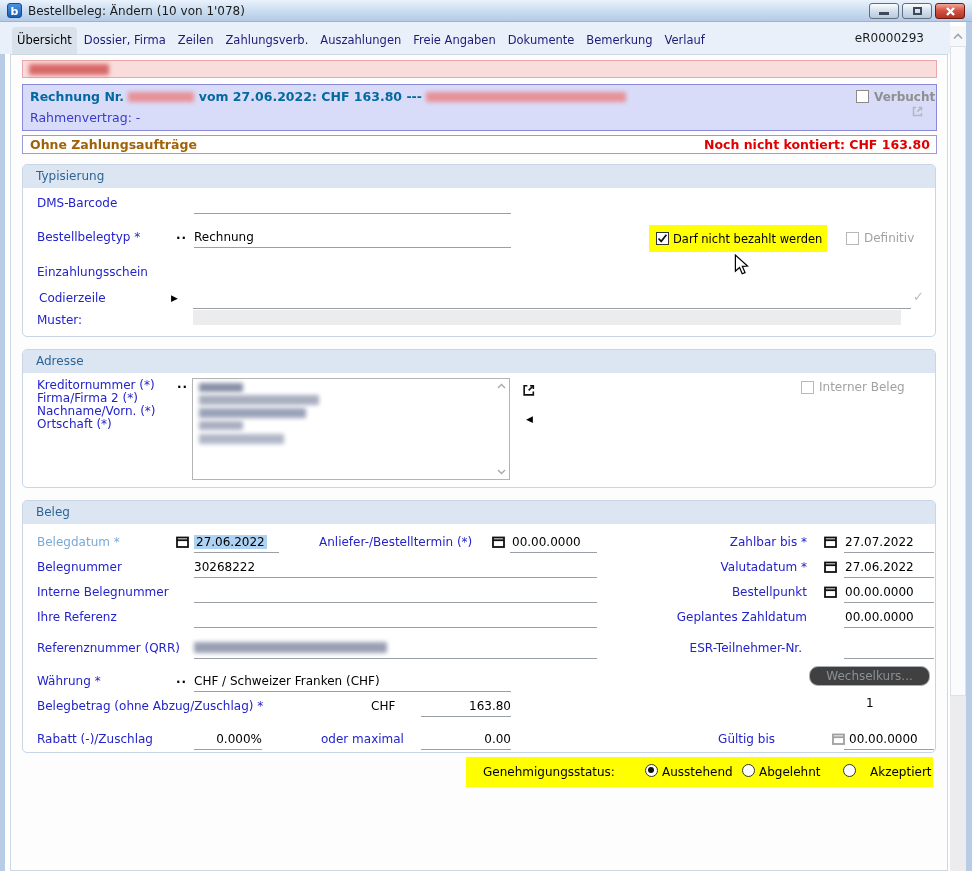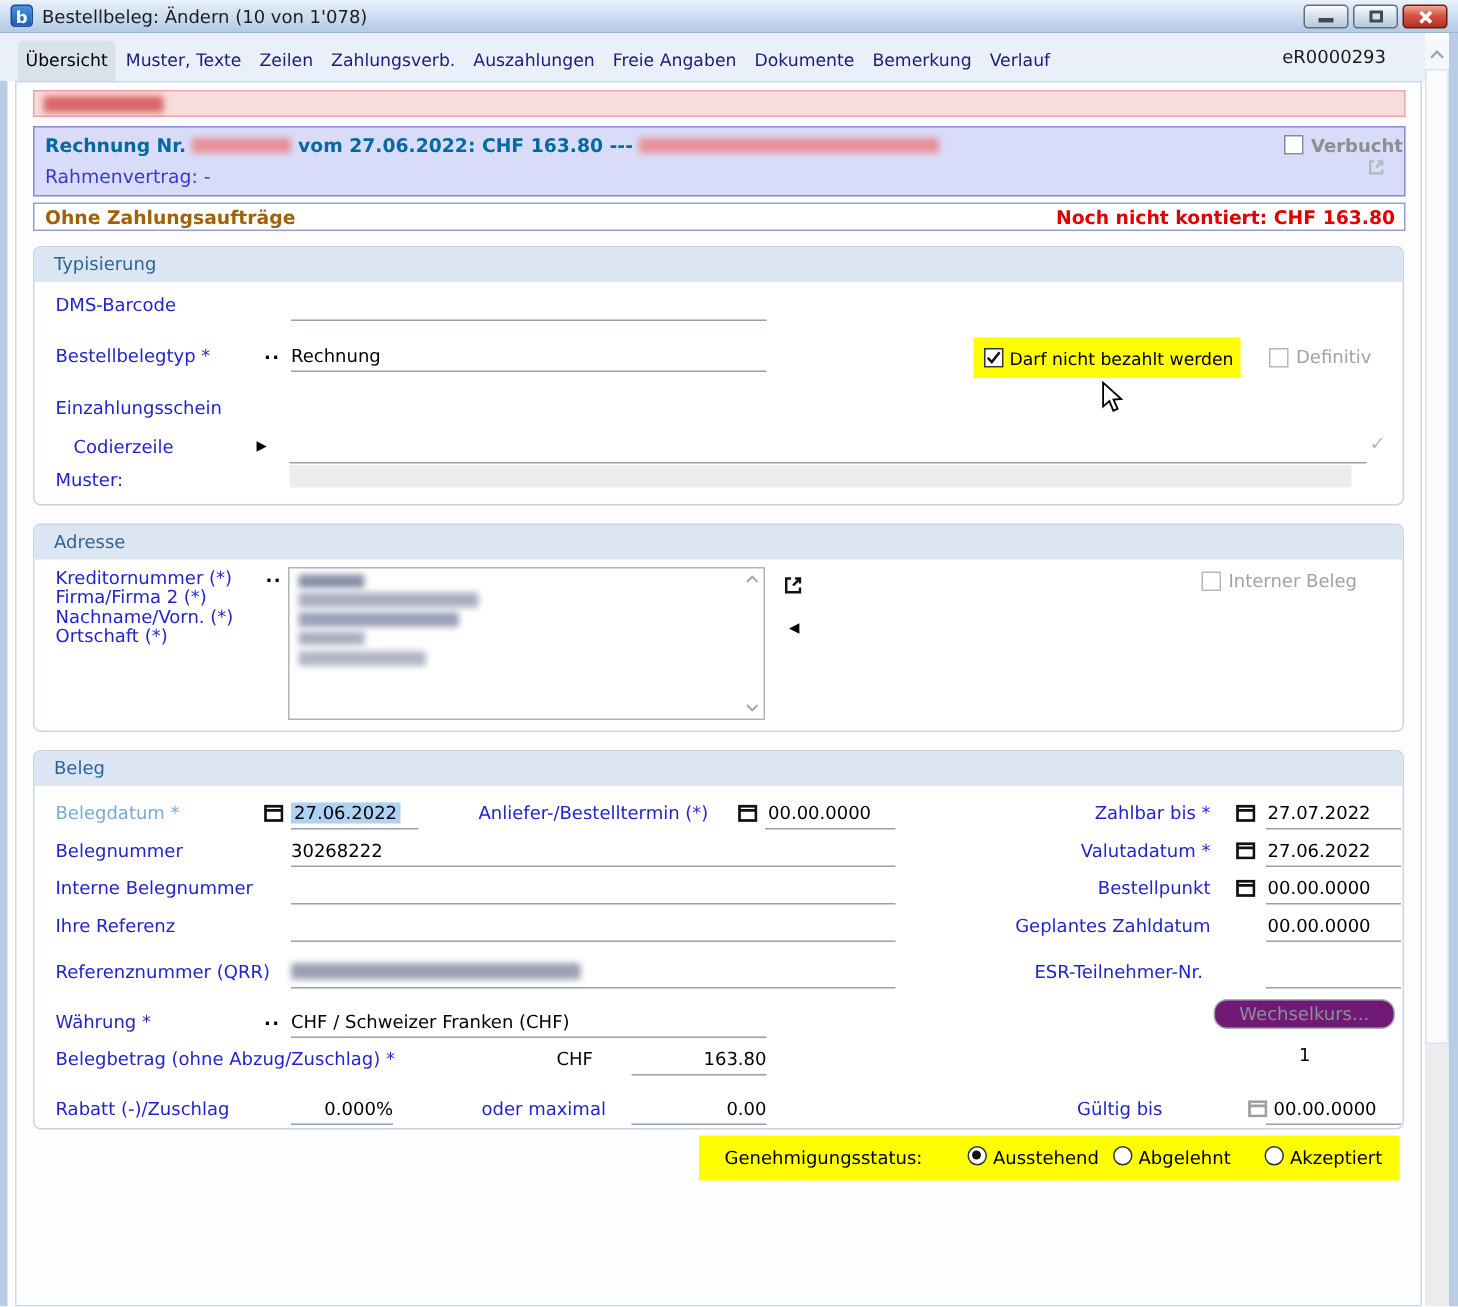--- a/index.html
+++ b/index.html
@@ -66,21 +66,21 @@
 .cb.dis { border-color:#b8b8b8; }
 .cb svg { position:absolute; left:0px; top:0px; }
 .radio { position:absolute; width:13px; height:13px; border:1.5px solid #333; border-radius:50%; background:#fff; }
 .radio.sel::after { content:''; position:absolute; left:2px; top:2px; width:6px; height:6px; background:#111; border-radius:50%; }
 .cal { position:absolute; }
 .hl-yellow { position:absolute; background:#ffff00; }
 .dropdown { position:absolute; background:#e3e3e3; border:1px solid #7a7a7a; }
 .dropdown .txt { position:absolute; left:7px; top:2px; font-size:12px; color:#000; }
 .dropdown svg { position:absolute; right:9px; top:8px; }
 .graybar { position:absolute; background:#ececec; }
-.btn { position:absolute; background:#701a75; border:1px solid #a8b0b8; border-radius:9px;
+.btn { position:absolute; background:#404040; border:1px solid #a8b0b8; border-radius:9px;
   color:#8a9098; font-size:12px; text-align:center; }
 .addr-box { position:absolute; background:#fff; border:1px solid #b4b4b4; }
 .check-gray { position:absolute; color:#b5bdb5; font-size:13px; }
 .arrow-r { position:absolute; color:#000; font-size:9px; }
 .arrow-l { position:absolute; color:#000; font-size:9px; }
 .sel-date { background:#aed2f2; padding:0 2px; }
 </style>
 </head>
 <body>
 
@@ -98,21 +98,21 @@
       <svg width="11" height="11" viewBox="0 0 11 11">
         <path d="M2 2 L9 9 M9 2 L2 9" stroke="#fff" stroke-width="2.4"></path>
       </svg>
     </div>
   </div>
 </div>
 
 <div class="tabstrip">
   <div class="tabrow">
     <span class="tab active">Übersicht</span>
-    <span class="tab">Muster, Texte</span>
+    <span class="tab">Dossier, Firma</span>
     <span class="tab">Zeilen</span>
     <span class="tab">Zahlungsverb.</span>
     <span class="tab">Auszahlungen</span>
     <span class="tab">Freie Angaben</span>
     <span class="tab">Dokumente</span>
     <span class="tab">Bemerkung</span>
     <span class="tab">Verlauf</span>
   </div>
   <span class="docref">eR0000293</span>
 </div>
@@ -168,21 +168,21 @@
     <svg width="11" height="11" viewBox="0 0 11 11">
       <polyline points="1.5,5.5 4.2,8.4 9.4,1.8" fill="none" stroke="#111" stroke-width="1.7"></polyline>
     </svg>
   </div>
   <span class="val" style="left:650px; top:67px; font-size:11.5px;">Darf nicht bezahlt werden</span>
   <div class="cb dis" style="left:823px; top:67px;"></div>
   <span class="lbl-dis" style="left:841px; top:66px;">Definitiv</span>
 
   <span class="lbl" style="left:14px; top:100px;">Einzahlungsschein</span>
 
-  <span class="lbl" style="left:26px; top:126px;">Codierzeile</span>
+  <span class="lbl" style="left:16px; top:126px;">Codierzeile</span>
   <span class="arrow-r" style="left:148px; top:128px;">▶</span>
   <div class="uline" style="left:170px; top:143px; width:718px;"></div>
   <span class="check-gray" style="left:890px; top:124px;">✓</span>
 
   <span class="lbl" style="left:14px; top:148px;">Muster:</span>
   <div class="graybar" style="left:170px; top:145px; width:708px; height:15px;"></div>
 </div>
 
 <div class="group" style="top:349px; height:139px;">
   <div class="group-header">Adresse</div>
@@ -299,18 +299,18 @@
   <div class="uline" style="left:821px; top:248px; width:90px;"></div>
 </div>
 
 <div class="hl-yellow" style="left:466px; top:757px; width:467px; height:30px;">
   <span class="val" style="left:17px; top:8px;">Genehmigungsstatus:</span>
   <div class="radio sel" style="left:179px; top:7px;"></div>
   <span class="val" style="left:196px; top:8px;">Ausstehend</span>
   <div class="radio" style="left:276px; top:7px;"></div>
   <span class="val" style="left:293px; top:8px;">Abgelehnt</span>
   <div class="radio" style="left:377px; top:7px;"></div>
-  <span class="val" style="left:394px; top:8px;">Akzeptiert</span>
+  <span class="val" style="left:404px; top:8px;">Akzeptiert</span>
 </div>
 
 <svg style="position:absolute; left:734px; top:254px;" width="16" height="22" viewBox="0 0 14 20">
   <path d="M1 1 L1 15.5 L4.8 12.2 L7.2 18 L9.8 16.9 L7.3 11.2 L12 10.9 Z" fill="#fff" stroke="#000" stroke-width="1.1"></path>
 </svg>
 
 </body></html>

